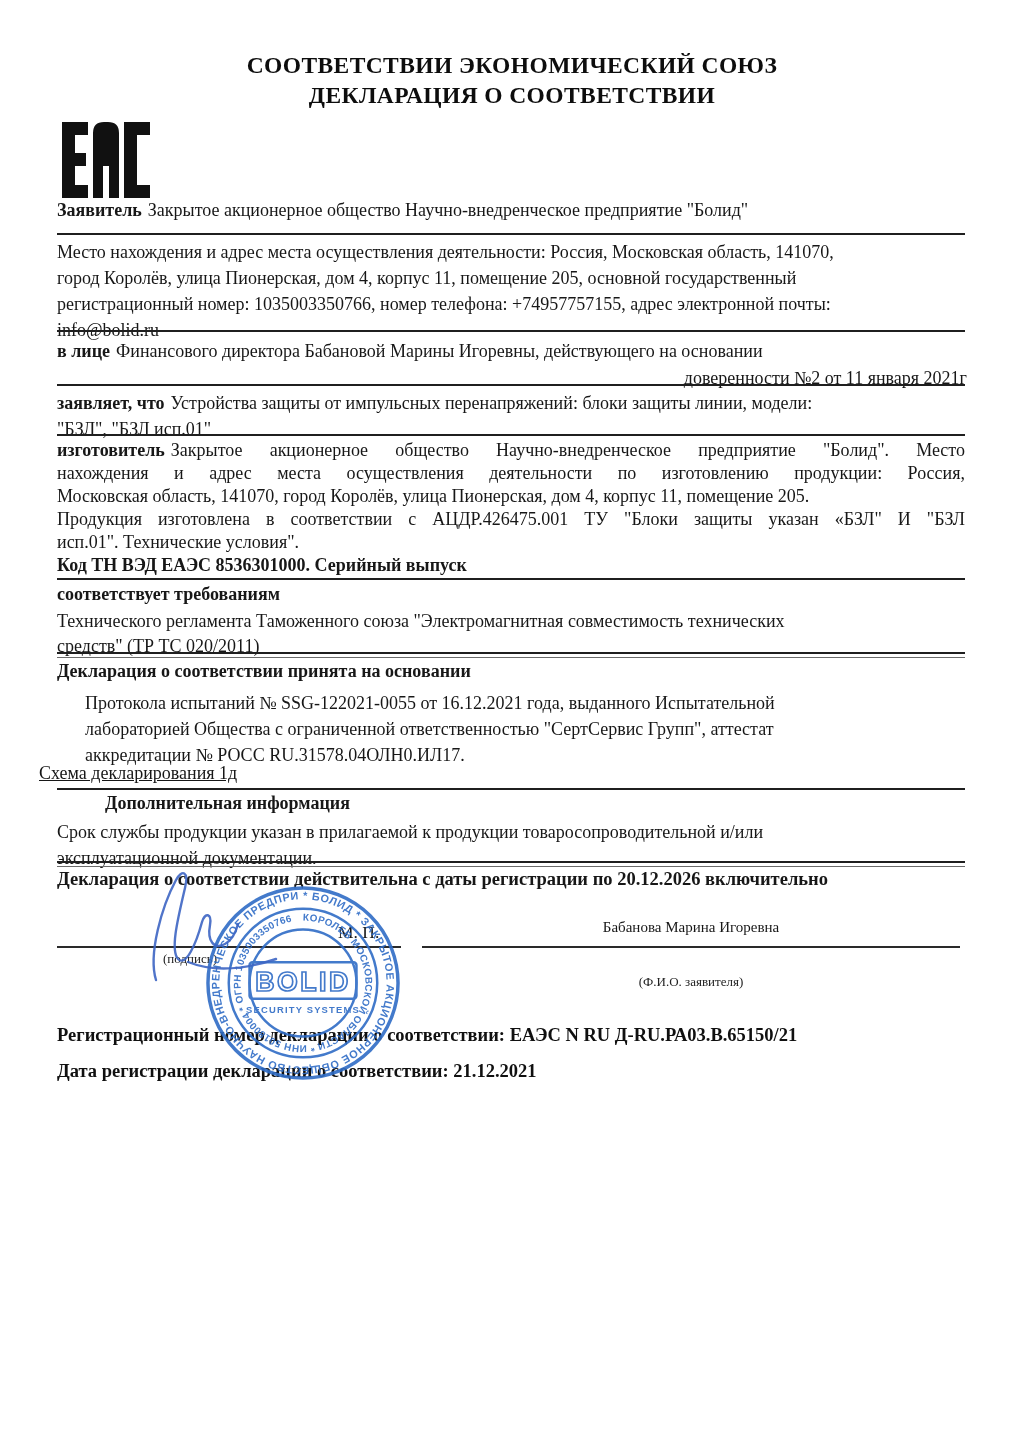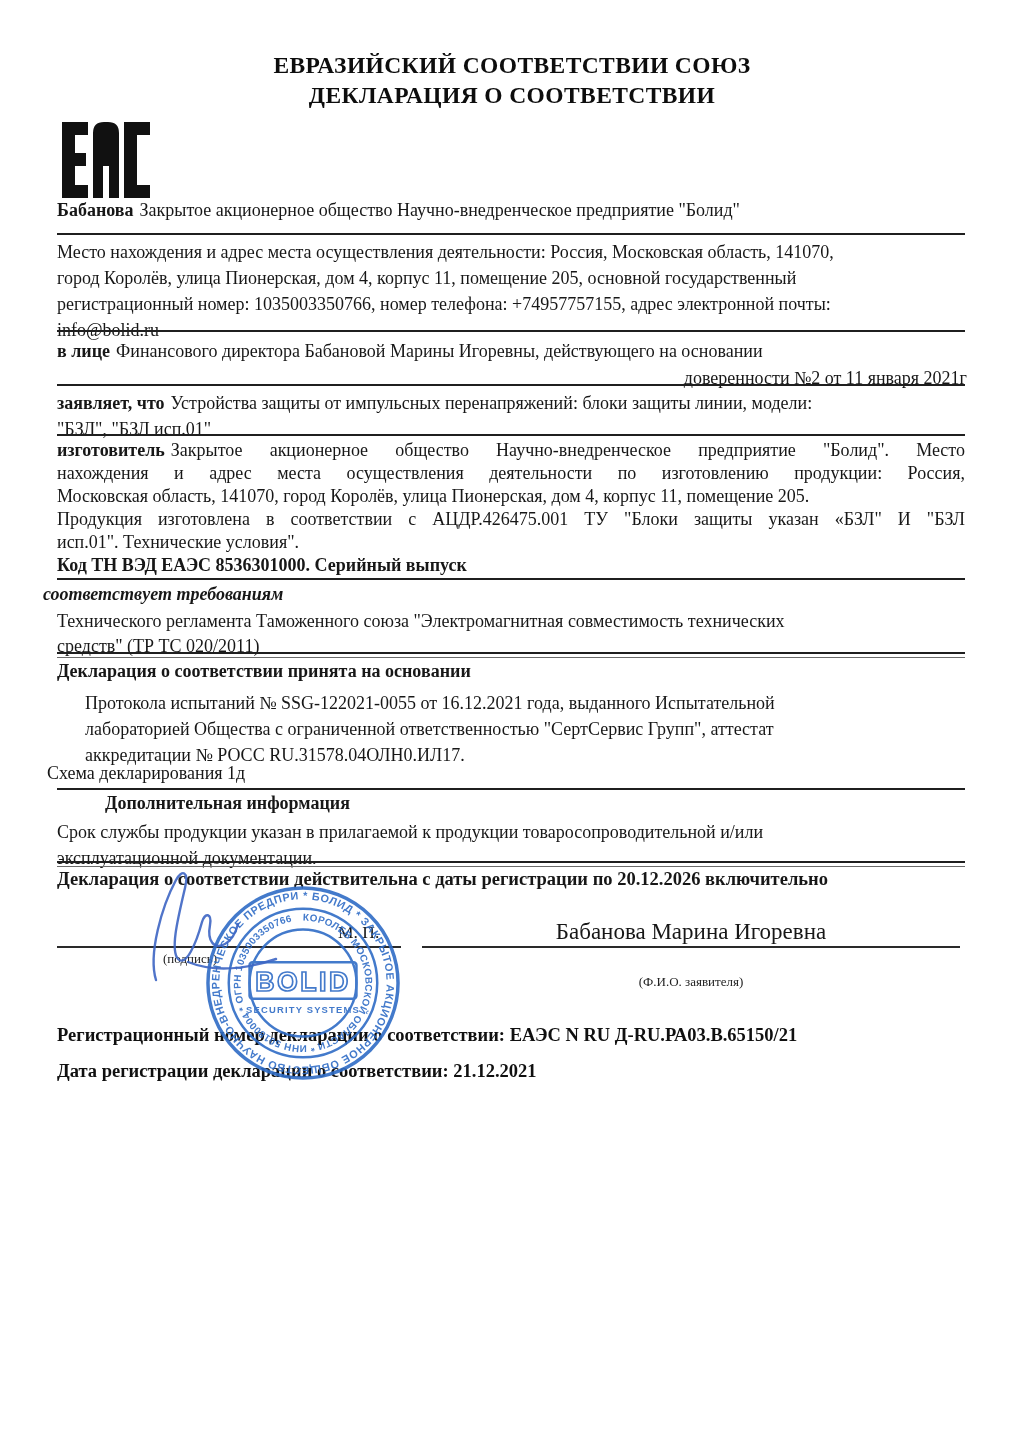--- a/index.html
+++ b/index.html
@@ -19,34 +19,34 @@
   .sigline{border-top:2px solid #2a2a2a;}
   .caption{font-size:13px;color:#222;text-align:center;}
   .regline{font-size:18.5px;font-weight:bold;color:#101010;}
   .stamp{opacity:.9;}
 </style>
 </head>
 <body>
 
 <div class="page">
 
-  <div class="abs title" style="top:52px;left:0;">ЕВРАЗИЙСКИЙ СООТВЕТСТВИИ СОЮЗ</div>
+  <div class="abs title" style="top:52px;left:0;">СООТВЕТСТВИИ ЭКОНОМИЧЕСКИЙ СОЮЗ</div>
   <div class="abs title" style="top:82px;left:0;">ДЕКЛАРАЦИЯ О СООТВЕТСТВИИ</div>
 
   <svg class="abs" style="top:122px;left:62px;" width="88" height="76" viewBox="0 0 88 76" aria-label="EAC">
     <g fill="#111111">
       <path d="M0 0 H26 V13 H13 V31 H24 V44 H13 V63 H26 V76 H0 Z"></path>
       <path d="M31 76 V11 Q31 0 42 0 H46 Q57 0 57 11 V76 H47 V44 H41 V76 Z M41 32 H47 V43 H41 Z" fill-rule="evenodd"></path>
       <path d="M41 32 H47 V44 H41 Z"></path>
       <path d="M62 0 H88 V13 H75 V63 H88 V76 H62 Z"></path>
     </g>
   </svg>
 
   <div class="abs para" style="top:200px;left:57px;width:910px;">
-    <span class="lead">Бабанова</span><span>Закрытое акционерное общество Научно-внедренческое предприятие "Болид"</span>
+    <span class="lead">Заявитель</span><span>Закрытое акционерное общество Научно-внедренческое предприятие "Болид"</span>
   </div>
   <div class="abs rule" style="top:233px;left:57px;"></div>
 
   <div class="abs para" style="top:239px;left:57px;width:910px;">
     <div class="line">Место нахождения и адрес места осуществления деятельности: Россия, Московская область, 141070,</div>
     <div class="line">город Королёв, улица Пионерская, дом 4, корпус 11, помещение 205, основной государственный</div>
     <div class="line">регистрационный номер: 1035003350766, номер телефона: +74957757155, адрес электронной почты:</div>
     <div class="line">info@bolid.ru</div>
   </div>
   <div class="abs rule" style="top:330px;left:57px;"></div>
@@ -72,50 +72,50 @@
       <span class="lead">изготовитель</span><span>Закрытое акционерное общество Научно-внедренческое предприятие "Болид". Место</span>
     </div>
     <div class="line jline" style="height:23px;line-height:23px;font-family:Liberation Serif, serif;">нахождения и адрес места осуществления деятельности по изготовлению продукции: Россия,</div>
     <div class="line" style="height:23px;line-height:23px;">Московская область, 141070, город Королёв, улица Пионерская, дом 4, корпус 11, помещение 205.</div>
     <div class="line jline" style="height:23px;line-height:23px;">Продукция изготовлена в соответствии с АЦДР.426475.001 ТУ "Блоки защиты указан «БЗЛ" И "БЗЛ</div>
     <div class="line" style="height:23px;line-height:23px;">исп.01". Технические условия".</div>
     <div class="line" style="height:23px;line-height:23px;font-weight:bold;">Код ТН ВЭД ЕАЭС 8536301000. Серийный выпуск</div>
   </div>
   <div class="abs rule" style="top:578px;left:57px;"></div>
 
-  <div class="abs para bold" style="top:584px;left:43px;width:910px;font-style:italic;">соответствует требованиям</div>
+  <div class="abs para bold" style="top:584px;left:57px;width:910px;">соответствует требованиям</div>
   <div class="abs para" style="top:609px;left:57px;width:910px;">
     <div class="line" style="height:25px;line-height:25px;">Технического регламента Таможенного союза "Электромагнитная совместимость технических</div>
     <div class="line" style="height:25px;line-height:25px;">средств" (ТР ТС 020/2011)</div>
   </div>
   <div class="abs rule-d" style="top:652px;left:57px;"></div>
 
   <div class="abs para bold" style="top:661px;left:57px;width:910px;">Декларация о соответствии принята на основании</div>
   <div class="abs para" style="top:690px;left:57px;width:910px;margin-left:28px;">
     <div class="line">Протокола испытаний № SSG-122021-0055  от 16.12.2021 года, выданного Испытательной</div>
     <div class="line">лабораторией Общества с ограниченной ответственностью "СертСервис Групп", аттестат</div>
     <div class="line">аккредитации № РОСС RU.31578.04ОЛН0.ИЛ17.</div>
   </div>
-  <div class="abs para" style="top:763px;left:47px;width:910px;">Схема декларирования 1д</div>
+  <div class="abs para" style="top:763px;left:39px;width:910px;text-decoration:underline;">Схема декларирования 1д</div>
   <div class="abs rule" style="top:788px;left:57px;"></div>
 
   <div class="abs para bold" style="top:793px;left:57px;width:910px;margin-left:48px;">Дополнительная информация</div>
   <div class="abs para" style="top:819px;left:57px;width:910px;">
     <div class="line">Срок службы продукции указан в прилагаемой к продукции товаросопроводительной и/или</div>
     <div class="line">эксплуатационной документации.</div>
   </div>
   <div class="abs rule-d" style="top:861px;left:57px;"></div>
 
   <div class="abs para bold" style="top:869px;left:57px;width:910px;font-size:18.5px;">Декларация о соответствии  действительна с даты регистрации по 20.12.2026 включительно</div>
 
   <div class="abs sigline" style="top:946px;left:57px;width:344px;"></div>
   <div class="abs caption" style="top:951px;left:135px;width:110px;">(подпись)</div>
   <div class="abs para" style="top:922px;left:338px;font-size:17.5px;">М. П.</div>
 
-  <div class="abs para" style="top:919px;left:422px;width:538px;text-align:center;font-size:23px;">Бабанова Марина Игоревна</div>
+  <div class="abs para" style="top:919px;left:422px;width:538px;text-align:center;font-size:15px;">Бабанова Марина Игоревна</div>
   <div class="abs sigline" style="top:946px;left:422px;width:538px;"></div>
   <div class="abs caption" style="top:974px;left:422px;width:538px;">(Ф.И.О. заявителя)</div>
 
   <div class="abs regline" style="top:1025px;left:57px;width:910px;">
     <span>Регистрационный номер декларации о соответствии:</span>
     <span>ЕАЭС N RU Д-RU.РА03.В.65150/21</span>
   </div>
   <div class="abs regline" style="top:1061px;left:57px;width:910px;">
     <span>Дата регистрации декларации о соответствии:</span>
     <span>21.12.2021</span>

